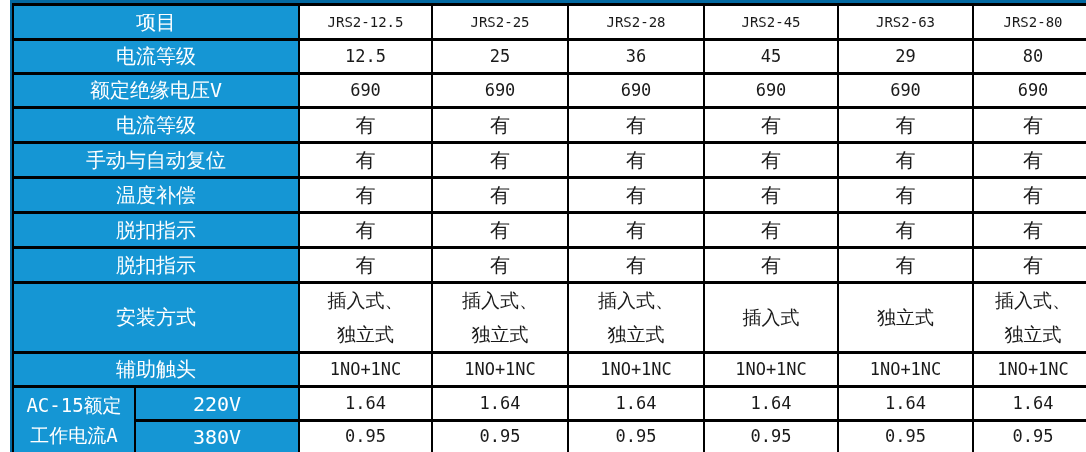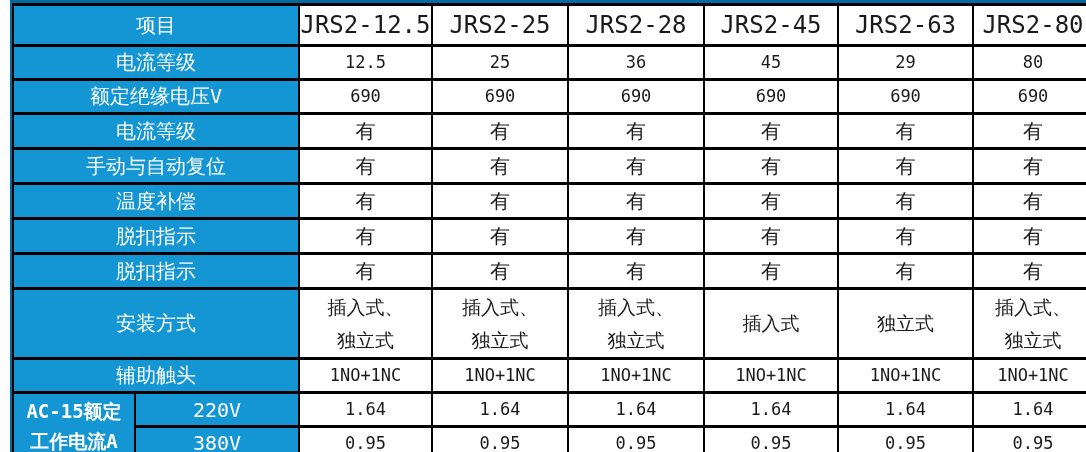--- a/index.html
+++ b/index.html
@@ -40,23 +40,23 @@
     font-size: 20px;
   }
   td.val {
     background: #ffffff;
     color: #1a1a1a;
     font-size: 17px;
     white-space: pre-line;
     line-height: 1.6;
   }
   td.val.cjk { font-size: 20px; }
-  tr.r-model td.val { font-size: 24px; }
+  tr.r-model td.val { font-size: 14px; }
   tr.r-mount td.val { line-height: 1.75; font-size: 19px; }
-  td.ac15-label div { line-height: 30px; font-size: 19px; font-weight: bold; }
+  td.ac15-label div { line-height: 30px; font-size: 19px; }
 </style>
 </head>
 <body>
 
 <div class="page">
   <table class="spec">
     <colgroup>
       <col style="width:60px">
         <col style="width:62px">
         <col style="width:164px">

